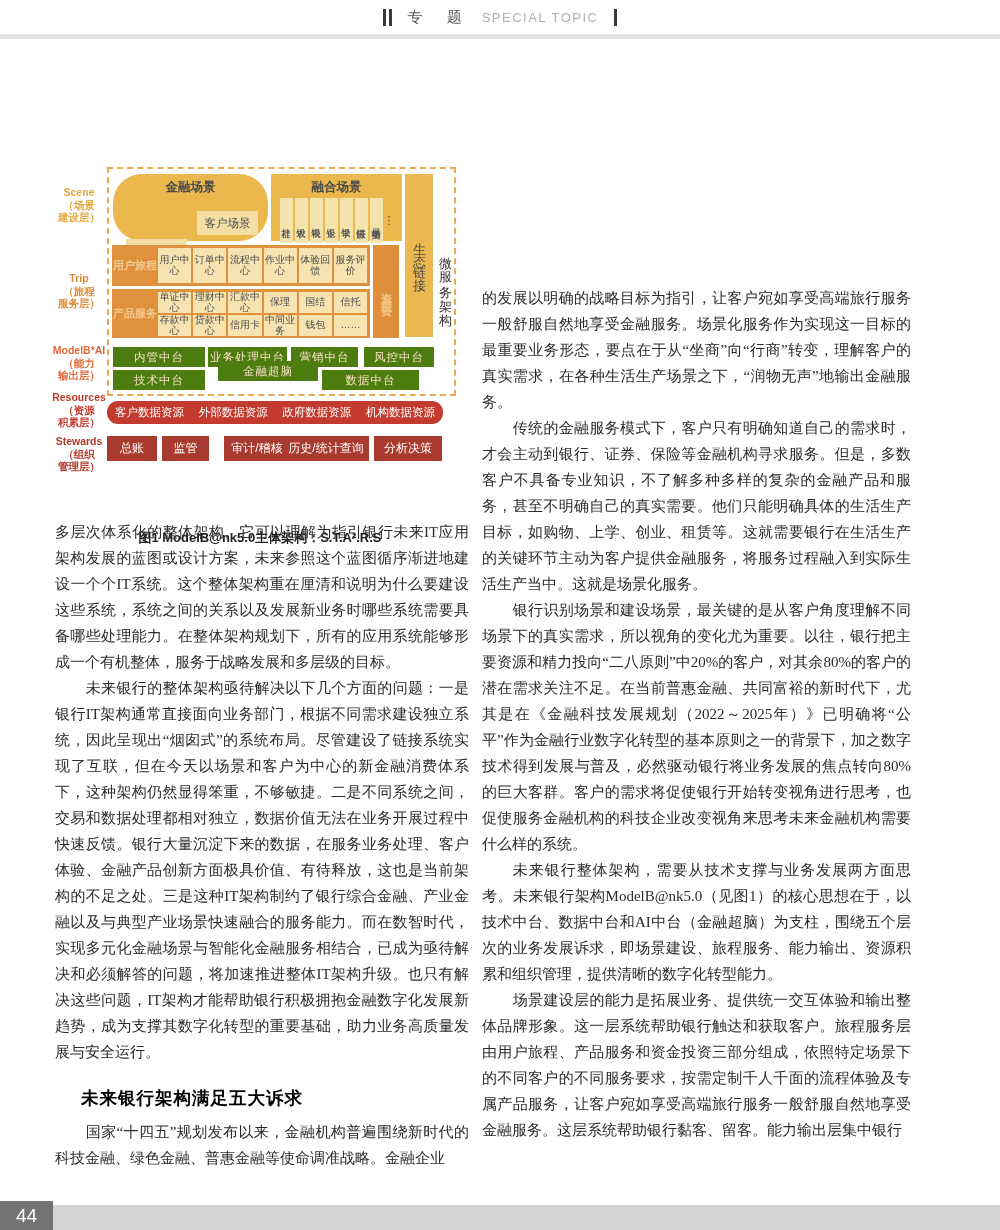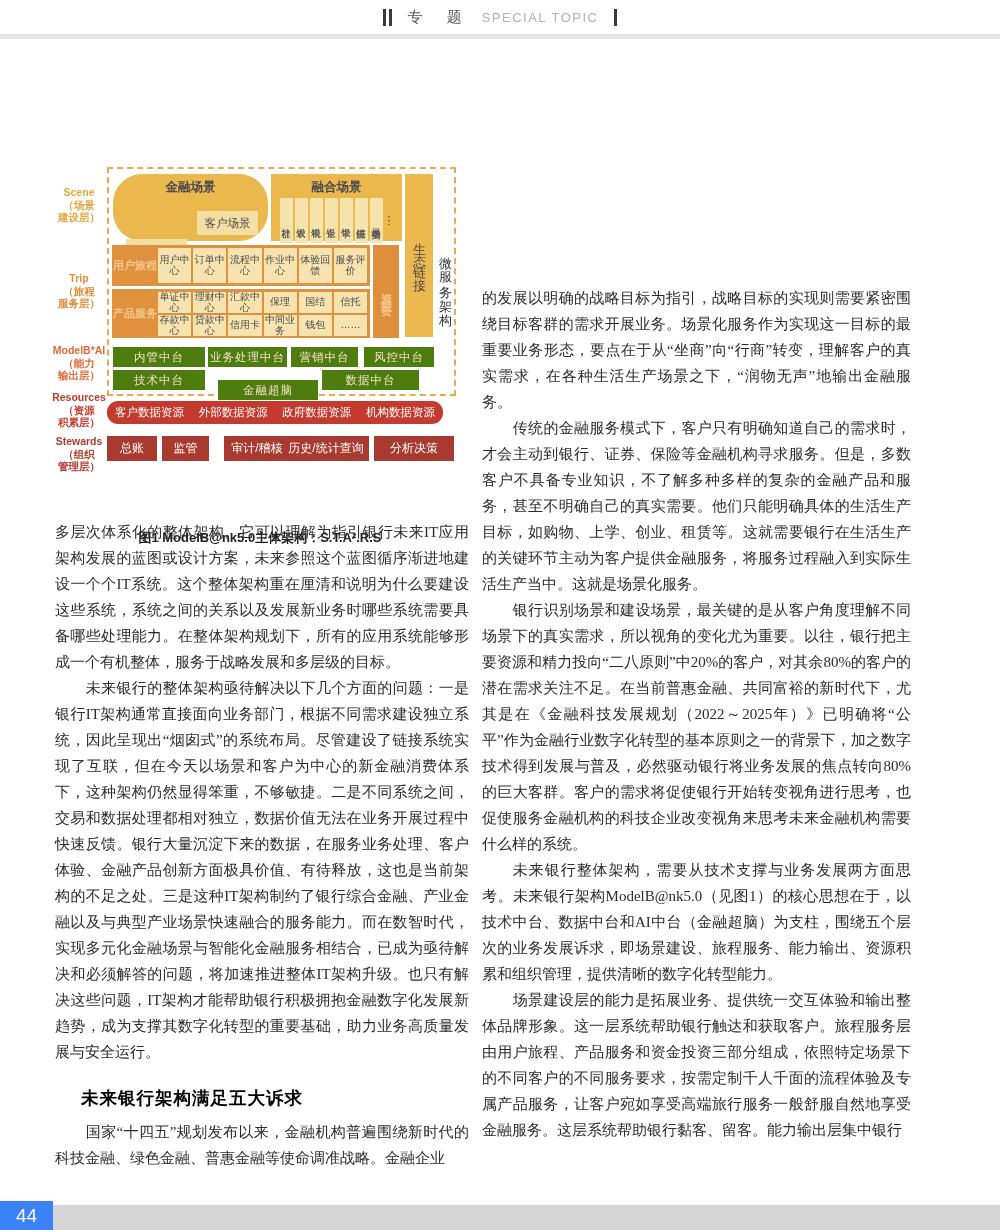--- a/index.html
+++ b/index.html
@@ -48,40 +48,40 @@
   .trip-row{flex:1;display:flex;gap:2px;}
   .tcell{flex:1;background:#f6e3b0;color:#4c4c4c;font-size:10px;line-height:10.5px;text-align:center;
          display:flex;align-items:center;justify-content:center;padding:0 1px;}
   .invest-bar{position:absolute;left:321px;top:80px;width:26px;height:93px;background:#df8e3b;
            writing-mode:vertical-rl;text-orientation:upright;letter-spacing:4px;font-size:11.5px;color:#f2c484;
            display:flex;align-items:center;justify-content:center;font-weight:bold;}
   .abar{position:absolute;height:20px;background:#4d7c0f;color:#fbe2c8;font-size:11.5px;letter-spacing:1px;
         display:flex;align-items:center;justify-content:center;}
   .ab1-0{left:61px;top:182px;width:92px;} .ab1-1{left:156px;top:182px;width:79px;}
   .ab1-2{left:239px;top:182px;width:67px;} .ab1-3{left:312px;top:182px;width:70px;}
-  .ab2-0{left:61px;top:205px;width:92px;} .ab2-1{left:166px;top:215px;width:100px;}
+  .ab2-0{left:61px;top:205px;width:92px;} .ab2-1{left:166px;top:196px;width:100px;}
   .ab2-2{left:270px;top:205px;width:97px;}
   .res-bar{position:absolute;left:55px;top:236px;width:336px;height:23px;background:#c23b2e;color:#ffffff;
            font-size:11.5px;display:flex;align-items:center;justify-content:space-between;padding:0 8px;box-sizing:border-box;border-radius:11px;}
   .stw{position:absolute;top:271px;height:25px;background:#a93a2f;color:#ffffff;font-size:12px;
        display:flex;align-items:center;justify-content:center;}
   .stw-0{left:55px;width:50px;} .stw-1{left:110px;width:47px;} .stw-2{left:172px;width:66px;}
-  .stw-3{left:231px;width:86px;} .stw-4{left:322px;width:80px;}
+  .stw-3{left:231px;width:86px;} .stw-4{left:322px;width:68px;}
   .caption{position:absolute;left:55px;top:481px;width:410px;text-align:center;font-size:13px;font-weight:bold;color:#222;margin-top:48px;}
   
   .col{position:absolute;font-family:"Liberation Serif","DejaVu Serif",serif;}
   .col p{margin:0;font-size:15px;line-height:26px;color:#2b2b2b;text-align:justify;}
   .col p.indent{text-indent:2.05em;}
   .col-left{left:55px;top:519px;width:414px;}
   .col-right{left:482px;top:285px;width:429px;}
   .sec-heading{font-size:17.5px;font-weight:bold;color:#000;letter-spacing:1px;margin:21px 0 9px 26px;
                font-family:"Liberation Serif","DejaVu Serif",serif;}
   
   .footer-band{position:absolute;left:0;top:1205px;width:1000px;height:25px;background:#d5d5d5;}
-  .footer-page{position:absolute;left:0;top:1201px;width:53px;height:29px;background:#3b82f6;color:#fff;
+  .footer-page{position:absolute;left:0;top:1201px;width:53px;height:29px;background:#737373;color:#fff;
                font-size:19px;display:flex;align-items:center;justify-content:center;font-family:"Liberation Sans",sans-serif;}
 </style>
 </head>
 <body>
 
 <div class="page">
 
   <div class="header">
     <span class="hbar2">
         <span class="hbar"></span>
@@ -203,21 +203,21 @@
   <div class="caption">图1 ModelB@nk5.0主体架构：S.T.A².R.S</div>
 
   <div class="col col-left">
     <p>多层次体系化的整体架构。它可以理解为指引银行未来IT应用架构发展的蓝图或设计方案，未来参照这个蓝图循序渐进地建设一个个IT系统。这个整体架构重在厘清和说明为什么要建设这些系统，系统之间的关系以及发展新业务时哪些系统需要具备哪些处理能力。在整体架构规划下，所有的应用系统能够形成一个有机整体，服务于战略发展和多层级的目标。</p>
     <p class="indent">未来银行的整体架构亟待解决以下几个方面的问题：一是银行IT架构通常直接面向业务部门，根据不同需求建设独立系统，因此呈现出“烟囱式”的系统布局。尽管建设了链接系统实现了互联，但在今天以场景和客户为中心的新金融消费体系下，这种架构仍然显得笨重，不够敏捷。二是不同系统之间，交易和数据处理都相对独立，数据价值无法在业务开展过程中快速反馈。银行大量沉淀下来的数据，在服务业务处理、客户体验、金融产品创新方面极具价值、有待释放，这也是当前架构的不足之处。三是这种IT架构制约了银行综合金融、产业金融以及与典型产业场景快速融合的服务能力。而在数智时代，实现多元化金融场景与智能化金融服务相结合，已成为亟待解决和必须解答的问题，将加速推进整体IT架构升级。也只有解决这些问题，IT架构才能帮助银行积极拥抱金融数字化发展新趋势，成为支撑其数字化转型的重要基础，助力业务高质量发展与安全运行。</p>
     <div class="sec-heading">未来银行架构满足五大诉求</div>
     <p class="indent">国家“十四五”规划发布以来，金融机构普遍围绕新时代的科技金融、绿色金融、普惠金融等使命调准战略。金融企业</p>
   </div>
 
   <div class="col col-right">
-    <p>的发展以明确的战略目标为指引，战略目标的实现则需要紧密围绕目标客群的需求开展业务。场景化服务作为实现这一目标的最重要业务形态，要点在于从“坐商”向“行商”转变，理解客户的真实需求，在各种生活生产场景之下，“润物无声”地输出金融服务。</p>
+    <p>的发展以明确的战略目标为指引，让客户宛如享受高端旅行服务一般舒服自然地享受金融服务。场景化服务作为实现这一目标的最重要业务形态，要点在于从“坐商”向“行商”转变，理解客户的真实需求，在各种生活生产场景之下，“润物无声”地输出金融服务。</p>
     <p class="indent">传统的金融服务模式下，客户只有明确知道自己的需求时，才会主动到银行、证券、保险等金融机构寻求服务。但是，多数客户不具备专业知识，不了解多种多样的复杂的金融产品和服务，甚至不明确自己的真实需要。他们只能明确具体的生活生产目标，如购物、上学、创业、租赁等。这就需要银行在生活生产的关键环节主动为客户提供金融服务，将服务过程融入到实际生活生产当中。这就是场景化服务。</p>
     <p class="indent">银行识别场景和建设场景，最关键的是从客户角度理解不同场景下的真实需求，所以视角的变化尤为重要。以往，银行把主要资源和精力投向“二八原则”中20%的客户，对其余80%的客户的潜在需求关注不足。在当前普惠金融、共同富裕的新时代下，尤其是在《金融科技发展规划（2022～2025年）》已明确将“公平”作为金融行业数字化转型的基本原则之一的背景下，加之数字技术得到发展与普及，必然驱动银行将业务发展的焦点转向80%的巨大客群。客户的需求将促使银行开始转变视角进行思考，也促使服务金融机构的科技企业改变视角来思考未来金融机构需要什么样的系统。</p>
     <p class="indent">未来银行整体架构，需要从技术支撑与业务发展两方面思考。未来银行架构ModelB@nk5.0（见图1）的核心思想在于，以技术中台、数据中台和AI中台（金融超脑）为支柱，围绕五个层次的业务发展诉求，即场景建设、旅程服务、能力输出、资源积累和组织管理，提供清晰的数字化转型能力。</p>
     <p class="indent">场景建设层的能力是拓展业务、提供统一交互体验和输出整体品牌形象。这一层系统帮助银行触达和获取客户。旅程服务层由用户旅程、产品服务和资金投资三部分组成，依照特定场景下的不同客户的不同服务要求，按需定制千人千面的流程体验及专属产品服务，让客户宛如享受高端旅行服务一般舒服自然地享受金融服务。这层系统帮助银行黏客、留客。能力输出层集中银行</p>
   </div>
 
   <div class="footer-band"></div>
   <div class="footer-page">44</div>
 
 </div>

